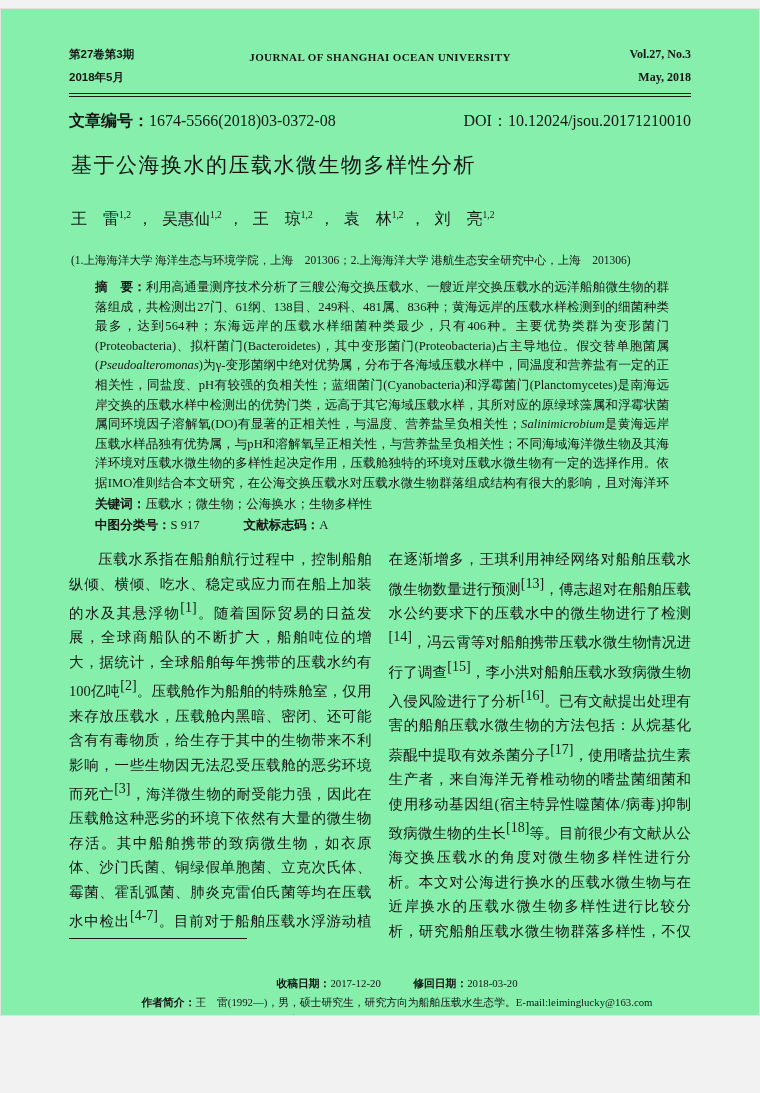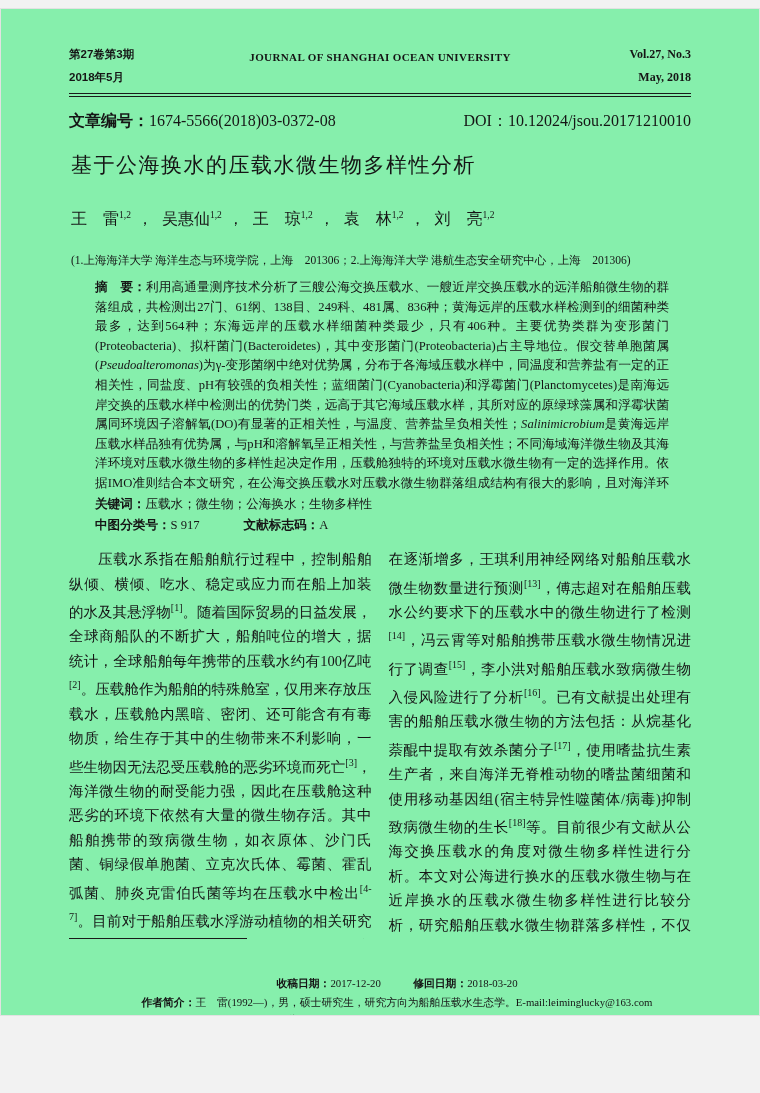--- a/index.html
+++ b/index.html
@@ -39,21 +39,21 @@
     font-size:12.6px; line-height:19.6px; text-align:justify; max-height:216px; overflow:hidden; }
   .blabel { font-family:"Liberation Sans","DejaVu Sans",sans-serif; font-weight:bold; }
   .kw  { position:absolute; top:487px; left:94px; right:90px; font-size:12.6px; }
   .clc { position:absolute; top:508px; left:94px; right:90px; font-size:12.6px; }
   .clc .gap { display:inline-block; width:44px; }
   
   .columns { position:absolute; top:538px; left:68px; right:68px; height:392px;
     display:flex; gap:17px; overflow:hidden; }
   .col { flex:1 1 50%; font-size:14.5px; line-height:24.5px; text-align:justify; overflow:hidden; }
   .col p.indent { text-indent:2em; }
-  .col sup, .abstract sup { font-size:10px; }
+  .col sup, .abstract sup { font-size:14px; }
   i { font-style:italic; }
   
   .fn-rule { position:absolute; top:929px; left:68px; width:178px; border-top:1.5px solid #1a1a1a; }
   .footnotes { position:absolute; top:965px; left:96px; right:62px;
     font-size:10.8px; line-height:18.6px;text-align:center; }
   .fn-line { padding-left:55px; text-indent:-55px; }
   .fn-line b { font-family:"Liberation Sans","DejaVu Sans",sans-serif; }
   .site-url { position:absolute; top:1036px; left:68px;
     font-family:"Liberation Mono","DejaVu Sans Mono",monospace;
     font-weight:bold; font-size:12.5px; letter-spacing:0.5px; }

